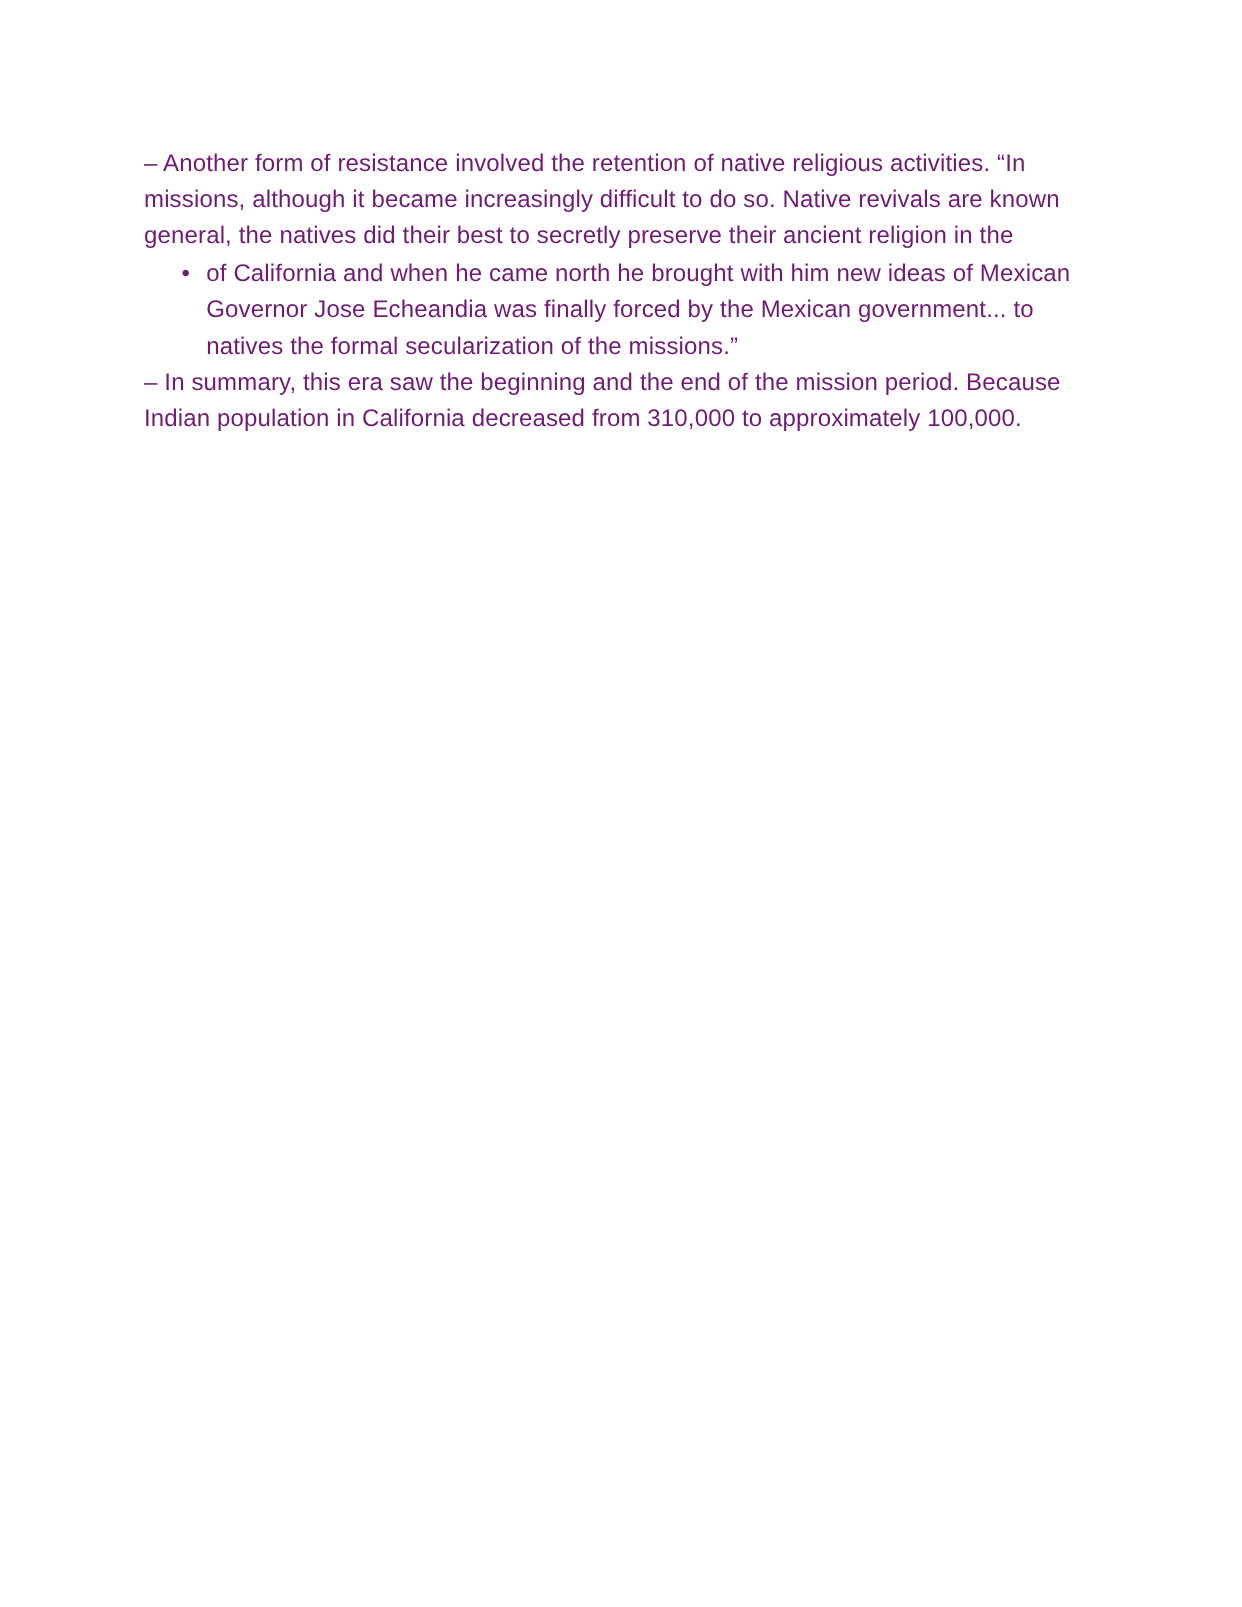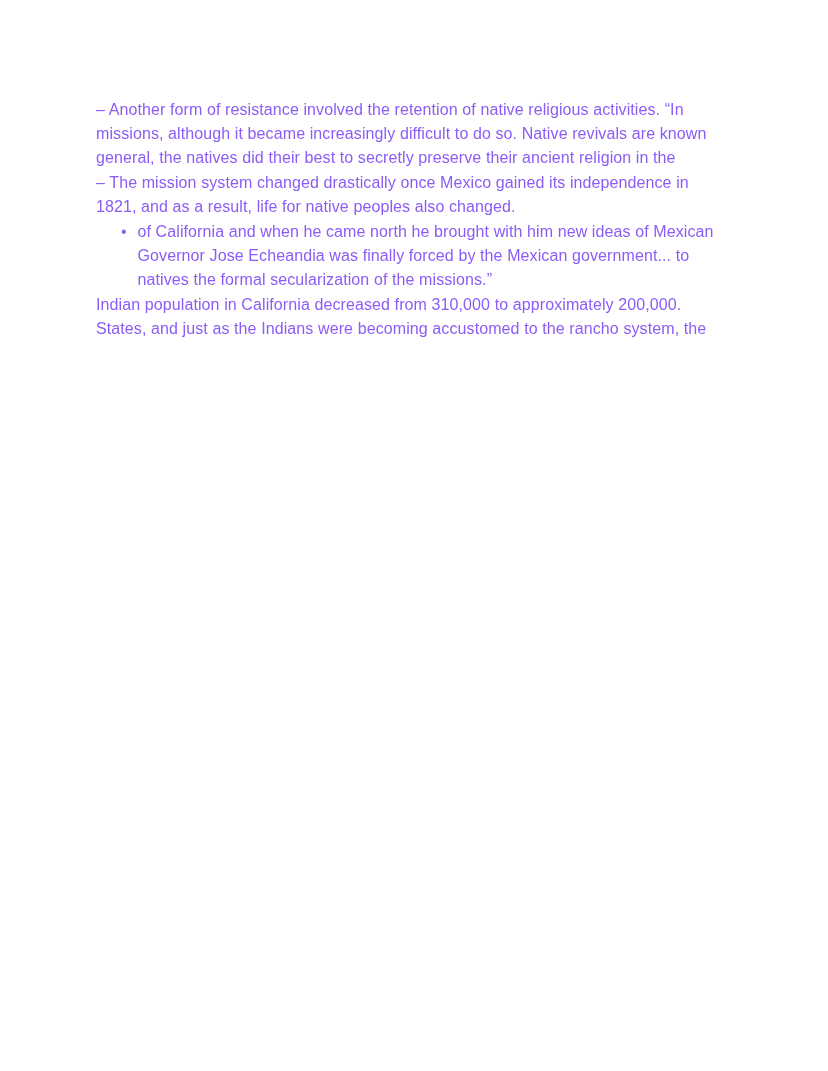--- a/index.html
+++ b/index.html
@@ -14,21 +14,21 @@
     position: relative;
   }
   .doc {
     position: absolute;
     left: 96px;
     top: 97.5px;
     width: 680px;
     font-family: "Liberation Sans", "DejaVu Sans", sans-serif;
     font-size: 16px;
     line-height: 24.4px;
-    color: #8b5cf6;
+    color: #701a75;
     letter-spacing: 0.1px;
   }
   .block {
     margin: 0;
   }
   .line {
     white-space: pre;
   }
   .bullet-item {
     position: relative;
@@ -45,32 +45,28 @@
 <body>
 
 <div class="doc">
 
   <div class="block">
     <div class="line">– Another form of resistance involved the retention of native religious activities. “In</div>
     <div class="line">missions, although it became increasingly difficult to do so. Native revivals are known</div>
     <div class="line">general, the natives did their best to secretly preserve their ancient religion in the</div>
   </div>
 
-  <div class="block">
-    <div class="line">– The mission system changed drastically once Mexico gained its independence in</div>
-    <div class="line">1821, and as a result, life for native peoples also changed.</div>
-  </div>
 
   <div class="block bullet-item">
     <span class="bullet-marker">•</span>
     <div class="bullet-text">
       <div class="line">of California and when he came north he brought with him new ideas of Mexican</div>
       <div class="line">Governor Jose Echeandia was finally forced by the Mexican government... to</div>
       <div class="line">natives the formal secularization of the missions.”</div>
     </div>
   </div>
 
   <div class="block">
-    <div class="line">Indian population in California decreased from 310,000 to approximately 200,000.</div>
-    <div class="line">States, and just as the Indians were becoming accustomed to the rancho system, the</div>
+    <div class="line">– In summary, this era saw the beginning and the end of the mission period. Because</div>
+    <div class="line">Indian population in California decreased from 310,000 to approximately 100,000.</div>
   </div>
 
 </div>
 
 </body></html>

